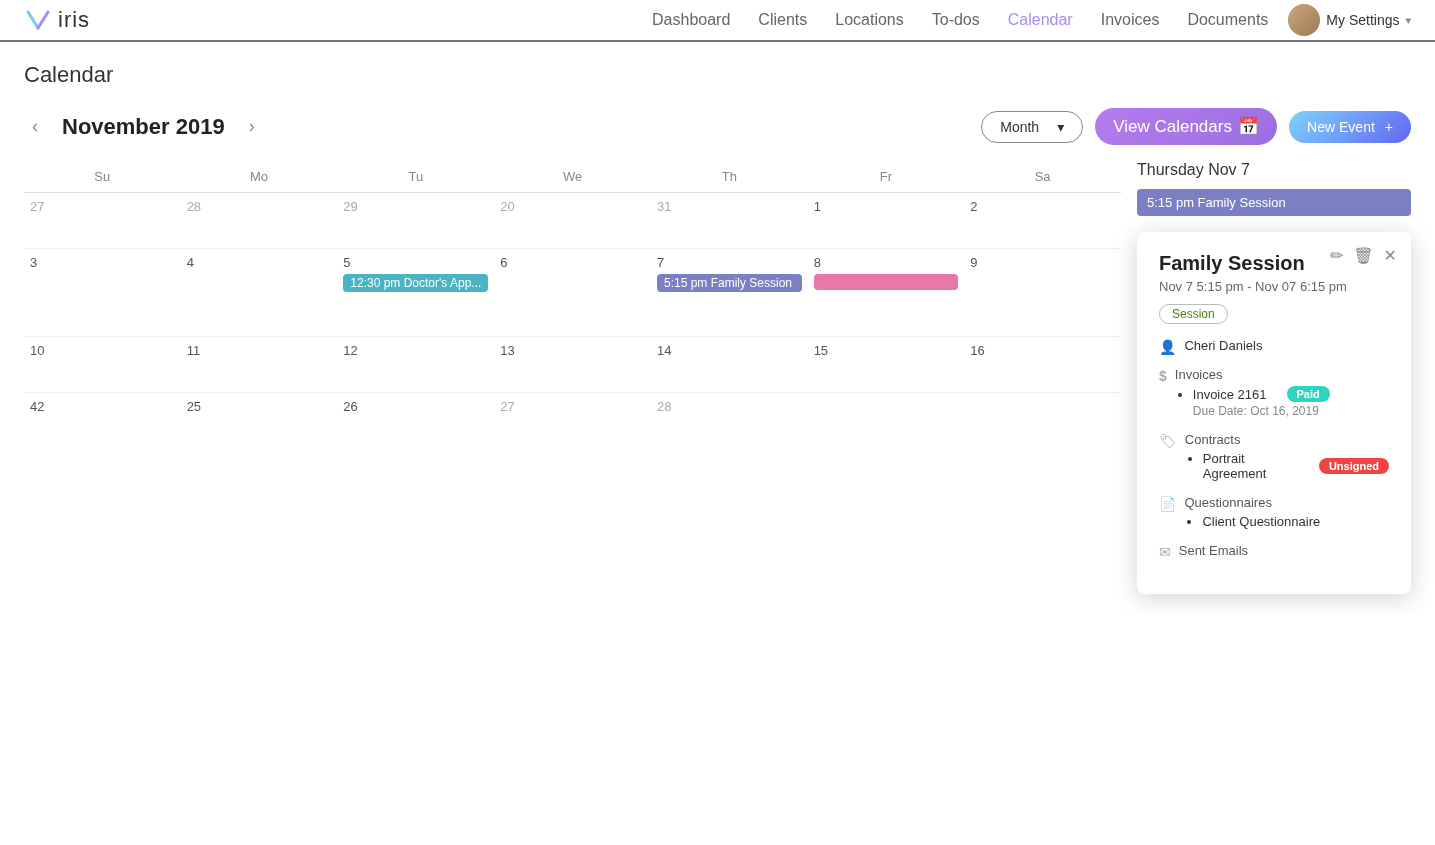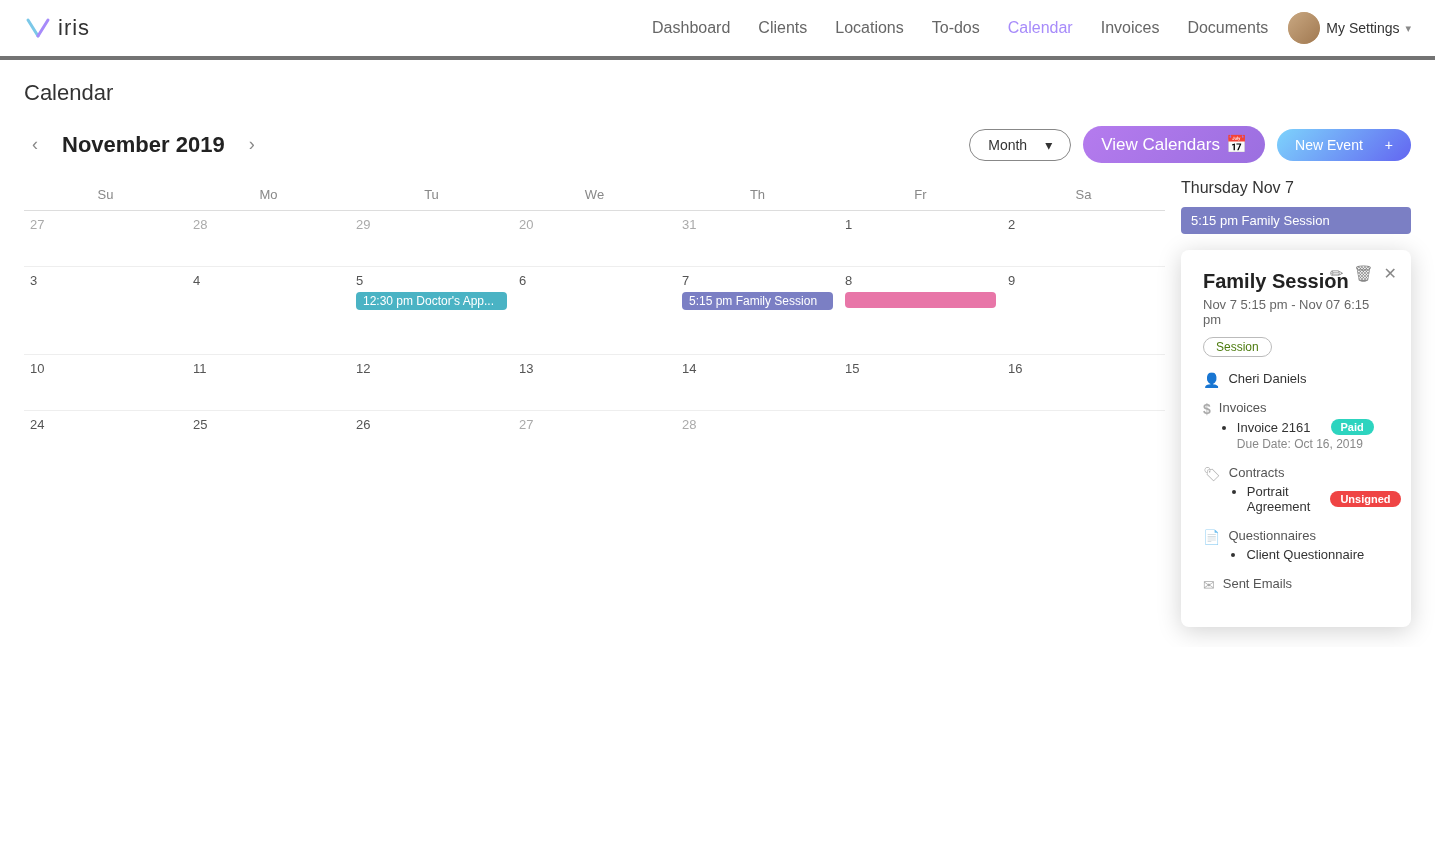--- a/index.html
+++ b/index.html
@@ -1,19 +1,19 @@
 <!DOCTYPE html>
 <html><head>
   <meta charset="utf-8">
   <style>
     * { box-sizing: border-box; margin: 0; padding: 0; }
     body { font-family: -apple-system, BlinkMacSystemFont, 'Segoe UI', sans-serif; background: #fff; color: #333; font-size: 14px; }
 
     
-    .header { display: flex; align-items: center; padding: 12px 24px; border-bottom: 4px solid #737373; }
+    .header { display: flex; align-items: center; padding: 4px 24px; border-bottom: 2px solid #737373; }
     .logo { display: flex; align-items: center; gap: 6px; margin-right: auto; }
     .logo-icon { width: 28px; height: 28px; }
     .logo-text { font-size: 22px; font-weight: 300; color: #333; letter-spacing: 1px; }
     .nav { display: flex; align-items: center; gap: 28px; }
     .nav-item { color: #666; text-decoration: none; font-size: 16px; cursor: pointer; text-align: center; }
     .nav-item.active { color: #a78bfa; }
     .user-menu { display: flex; align-items: center; gap: 6px; cursor: pointer; margin-left: 20px; }
     .avatar { width: 32px; height: 32px; border-radius: 50%; background: #c9a882; overflow: hidden; }
     .avatar-img { width: 100%; height: 100%; background: linear-gradient(135deg, #c9a882, #a07850); border-radius: 50%; }
     .user-name { font-size: 14px; color: #333; }
@@ -22,26 +22,26 @@
     .page { padding: 20px 24px; }
     .page-title { font-size: 22px; font-weight: 400; color: #333; margin-bottom: 20px; }
 
     
     .cal-controls { display: flex; align-items: center; margin-bottom: 16px; }
     .nav-arrow { background: none; border: none; cursor: pointer; font-size: 18px; color: #888; padding: 4px 8px; }
     .cal-month-title { font-size: 22px; font-weight: 600; color: #222; margin: 0 16px; }
     .cal-controls-right { margin-left: auto; display: flex; align-items: center; gap: 12px; }
     .btn-month { border: 1.5px solid #888; background: #fff; border-radius: 20px; padding: 7px 18px; font-size: 14px; color: #333; cursor: pointer; display: flex; align-items: center; gap: 18px; }
     .btn-view-cal { background: linear-gradient(135deg, #b57bee, #9b6fe0); color: #fff; border: none; border-radius: 20px; padding: 8px 18px; font-size: 17px; cursor: pointer; display: flex; align-items: center; gap: 6px; }
-    .btn-new-event { background: linear-gradient(135deg, #7dd3fc, #6366f1); color: #fff; border: none; border-radius: 20px; padding: 8px 18px; font-size: 14px; cursor: pointer; display: flex; align-items: center; gap: 22px; }
+    .btn-new-event { background: linear-gradient(135deg, #7dd3fc, #6366f1); color: #fff; border: none; border-radius: 20px; padding: 8px 18px; font-size: 14px; cursor: pointer; display: flex; align-items: center; gap: 10px; }
 
     
     .cal-layout { display: flex; gap: 16px; }
     .cal-main { flex: 1; }
-    .cal-sidebar { width: 230px; }
+    .cal-sidebar { width: 274px; }
 
     
     .cal-grid { width: 100%; border-collapse: collapse; }
     .cal-grid th { text-align: center; font-weight: 400; color: #888; padding: 8px 0; font-size: 13px; border-bottom: 1px solid #ddd; }
     .cal-grid td { vertical-align: top; border-top: 1px solid #eee; padding: 6px 6px 30px 6px; width: calc(100%/7); min-height: 90px; position: relative; }
     .day-num { font-size: 13px; color: #aaa; display: block; margin-bottom: 4px; }
     .day-num.current-month { color: #555; }
     .event-pill { border-radius: 4px; padding: 2px 7px; font-size: 12px; color: #fff; margin-bottom: 14px; cursor: pointer; white-space: nowrap; overflow: hidden; text-overflow: ellipsis; }
     .event-pill.blue { background: #4ab3c4; }
     .event-pill.purple { background: #7b7fc4; }
@@ -210,21 +210,21 @@
                 <span class="day-num current-month">15</span>
               </td>
             <td>
                 <span class="day-num current-month">16</span>
               </td>
           </tr>
 
 
           <tr>
             <td>
-                <span class="day-num current-month">24</span>
+                <span class="day-num current-month">42</span>
               </td>
             <td>
                 <span class="day-num current-month">25</span>
               </td>
             <td>
                 <span class="day-num current-month">26</span>
               </td>
             <td>
                 <span class="day-num">27</span>
               </td>

